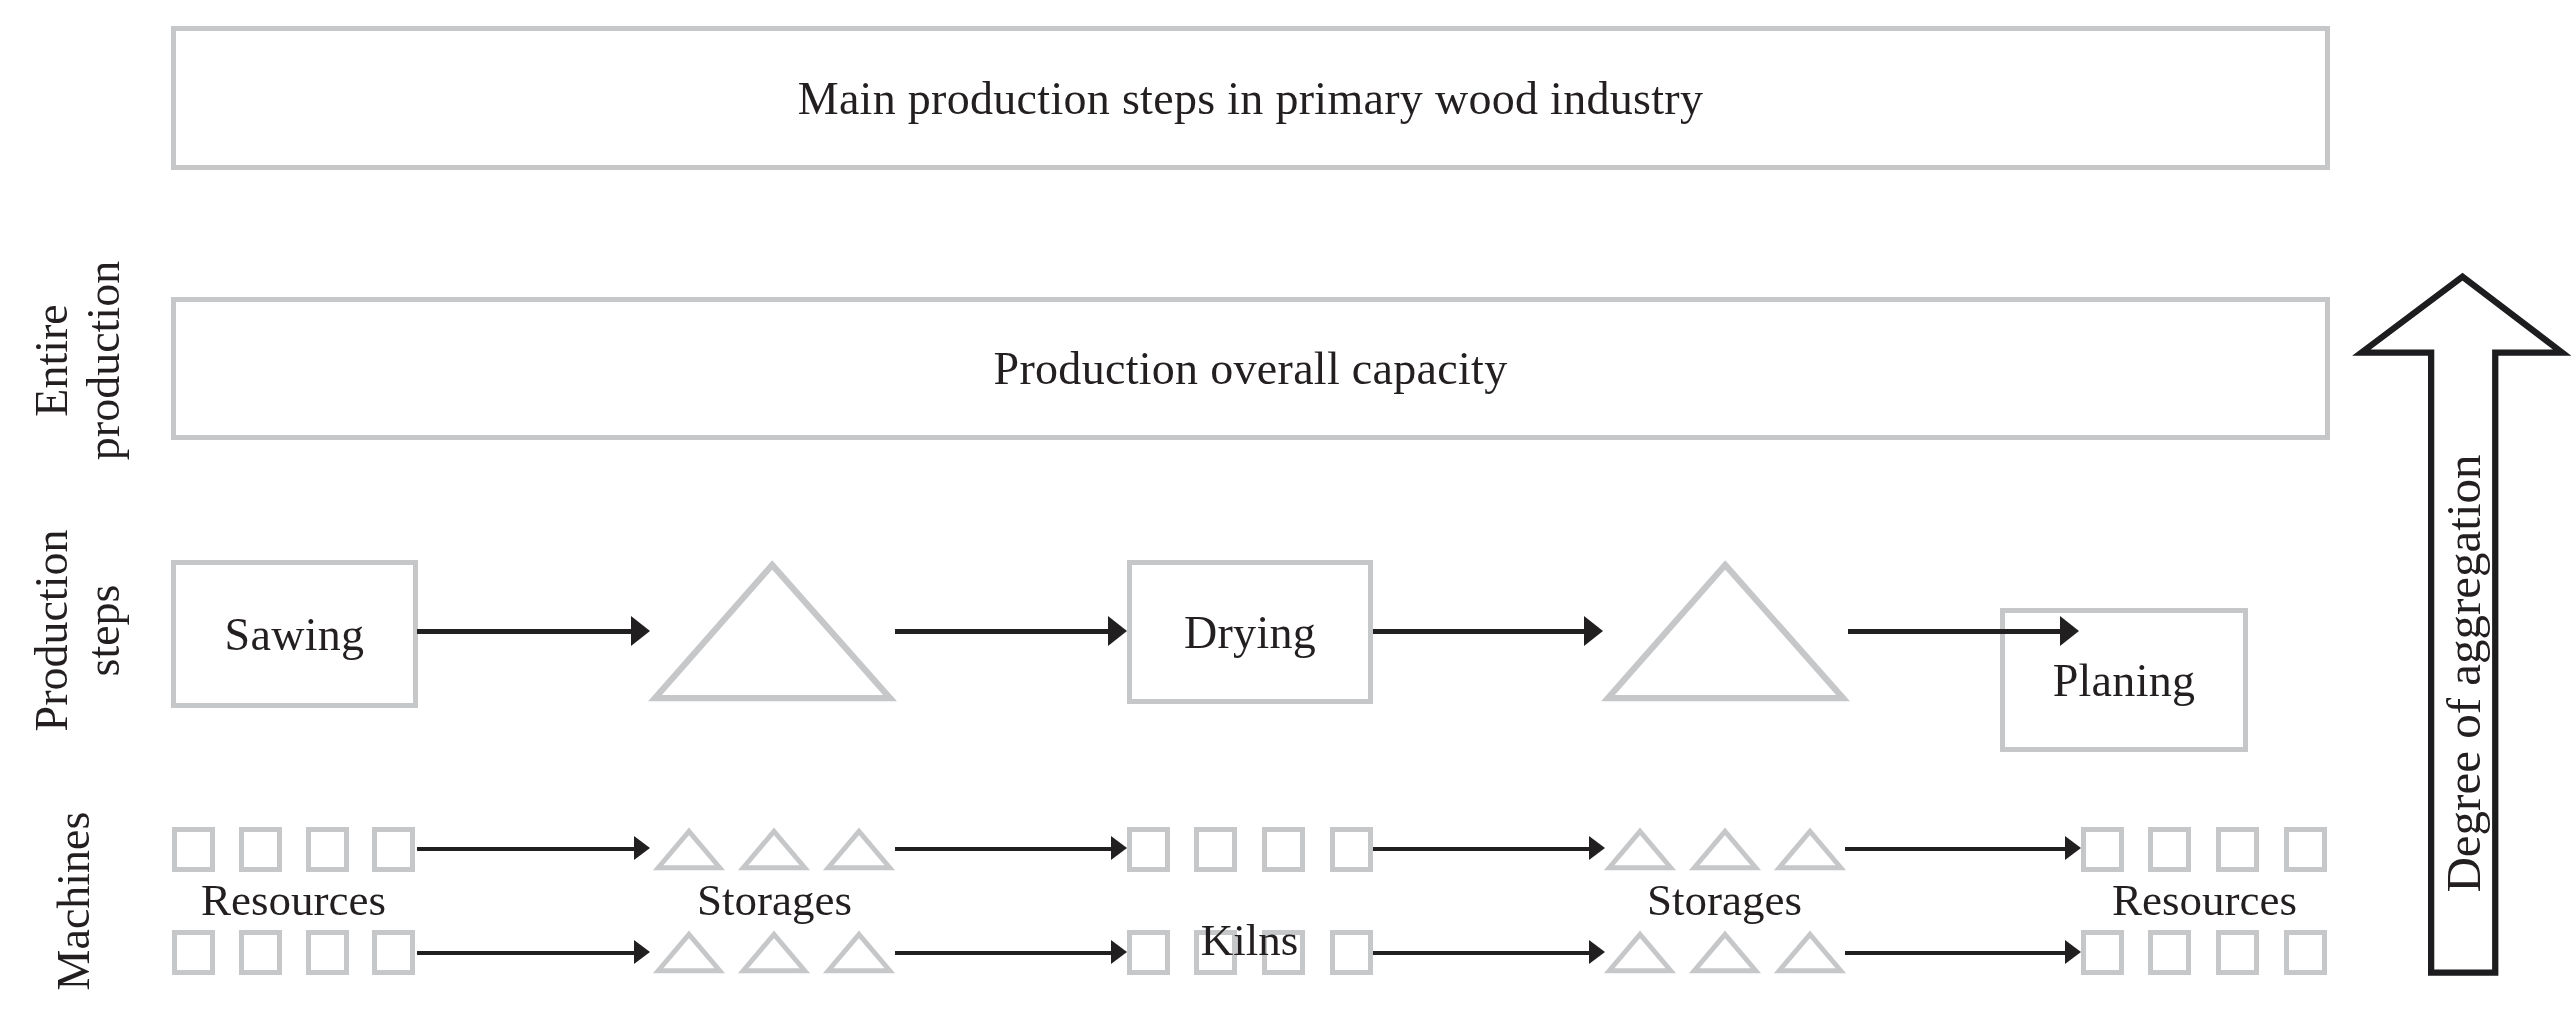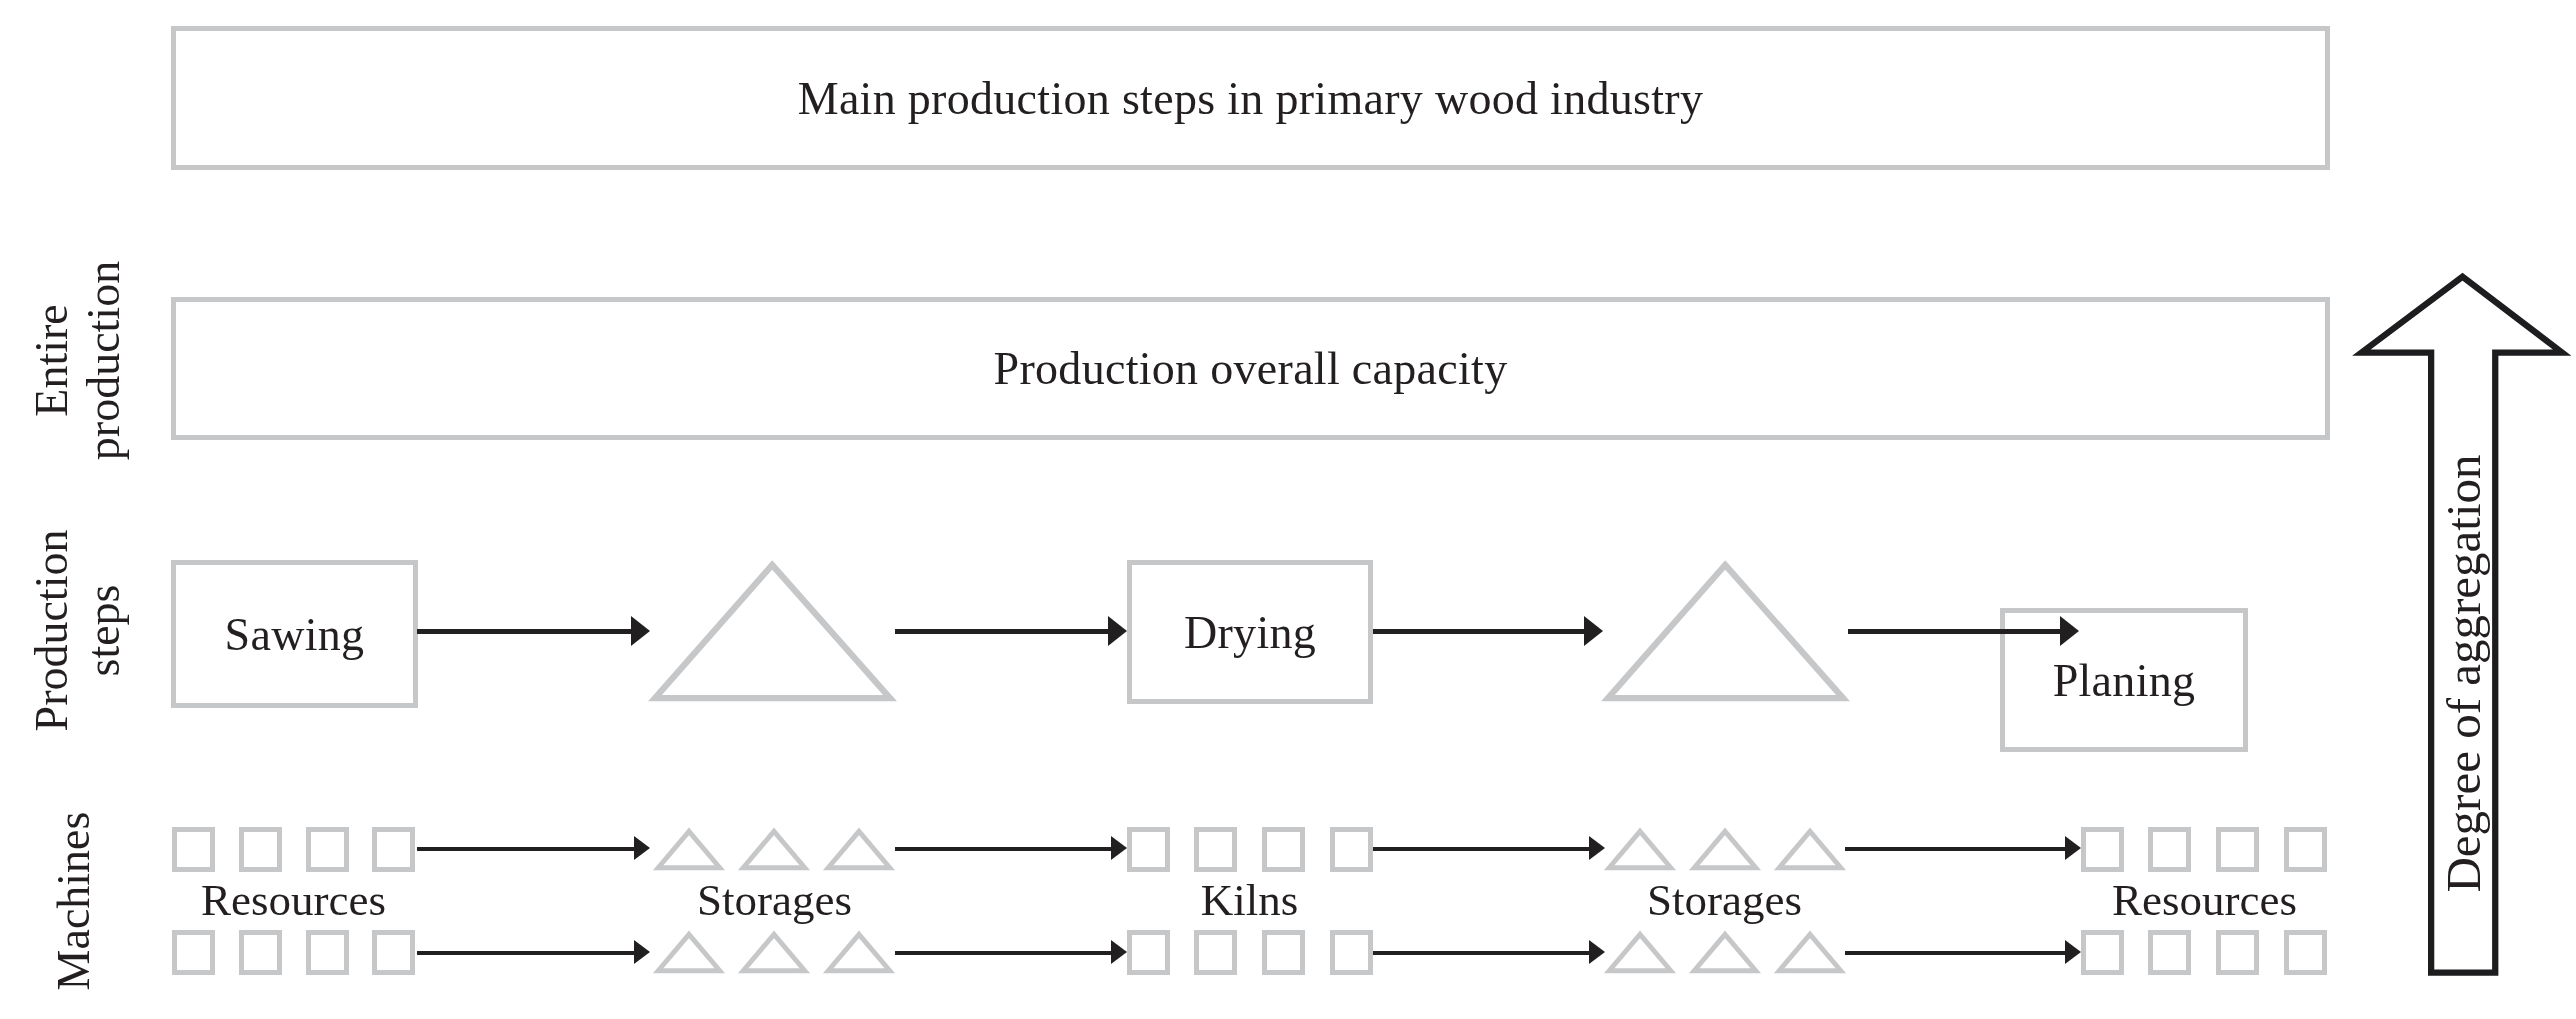--- a/index.html
+++ b/index.html
@@ -206,21 +206,21 @@
       <div class="sh"></div>
       <div class="hd"></div>
     </div>
   <div class="arr small" style="left:1845px;top:940px;width:236px;">
       <div class="sh"></div>
       <div class="hd"></div>
     </div>
 
   <div class="mlabel" style="left:154px;width:279px;">Resources</div>
   <div class="mlabel" style="left:635px;width:279px;">Storages</div>
-  <div class="mlabel" style="left:1145px;width:209px;">Kilns</div>
+  <div class="mlabel" style="left:1145px;width:209px;margin-top:40px;">Kilns</div>
   <div class="mlabel" style="left:1585px;width:279px;">Storages</div>
   <div class="mlabel" style="left:2065px;width:279px;">Resources</div>
 
   <svg class="bigarrow" viewBox="0 0 300 1012">
     <polygon points="105,1005 105,115 5,115 150,6 293,115 197,115 197,1005"></polygon>
   </svg>
   <div class="degree">Degree of aggregation</div>
 
 </div>
 

